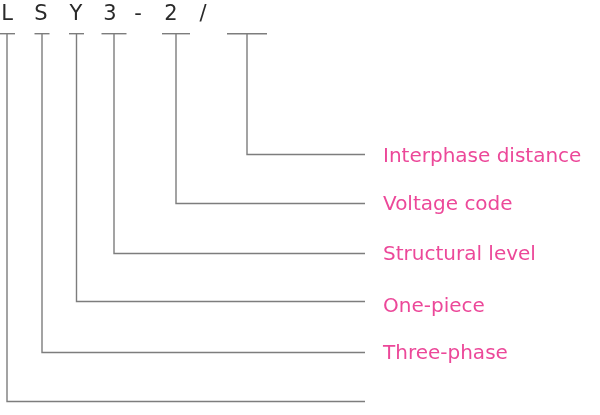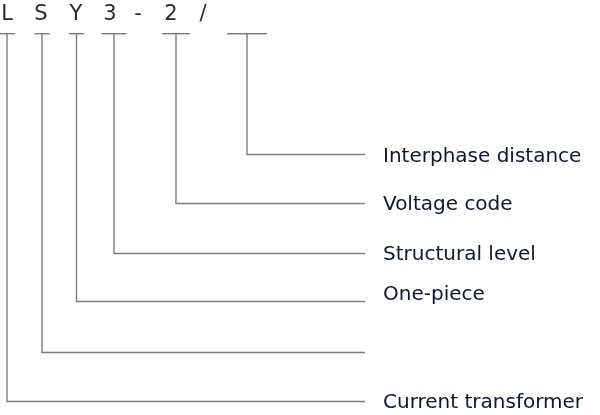--- a/index.html
+++ b/index.html
@@ -30,21 +30,21 @@
     left: 0;
     top: 0;
     width: 600px;
     height: 415px;
   }
   .meaning-label {
     position: absolute;
     left: 383px;
     font-size: 20px;
     line-height: 26px;
-    color: #0f172a;
+    color: #ec4899;
     white-space: nowrap;
   }
 </style>
 </head>
 <body>
 
 <div class="canvas">
 
   <span class="code-seg" style="left:7px">L</span>
   <span class="code-seg" style="left:41px">S</span>
@@ -67,16 +67,16 @@
     <polyline points="176,33.7 176,203.5 365,203.5"></polyline>
     <polyline points="114,33.7 114,253.5 365,253.5"></polyline>
     <polyline points="76.5,33.7 76.5,301.5 365,301.5"></polyline>
     <polyline points="42,33.7 42,352.5 365,352.5"></polyline>
     <polyline points="7,33.7 7,401.5 365,401.5"></polyline>
   </svg>
 
   <div class="meaning-label" style="top:142px">Interphase distance</div>
   <div class="meaning-label" style="top:190px">Voltage code</div>
   <div class="meaning-label" style="top:240px">Structural level</div>
-  <div class="meaning-label" style="top:280px">One-piece</div>
-  <div class="meaning-label" style="top:388px">Current transformer</div>
+  <div class="meaning-label" style="top:292px">One-piece</div>
+  <div class="meaning-label" style="top:339px">Three-phase</div>
 
 </div>
 
 </body></html>

